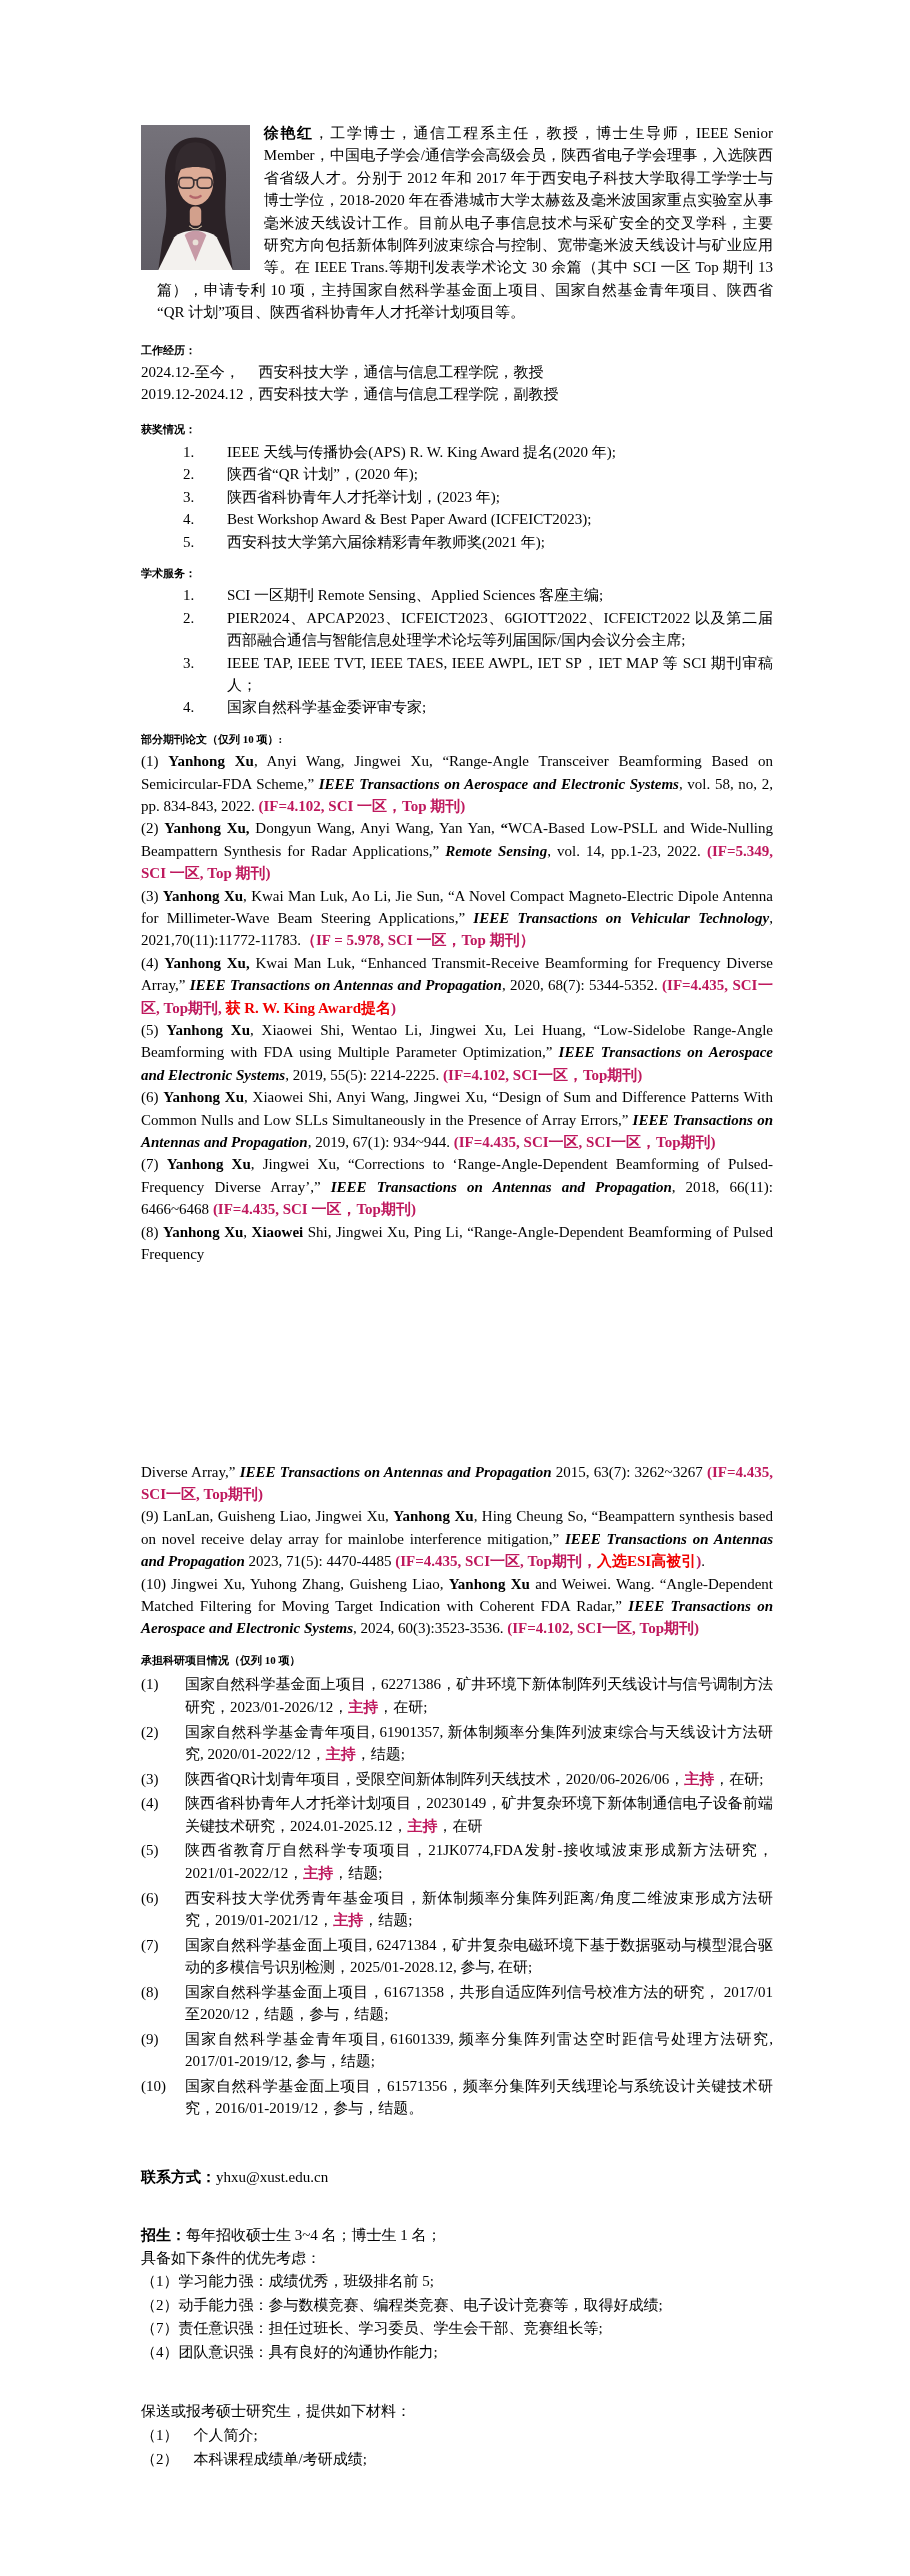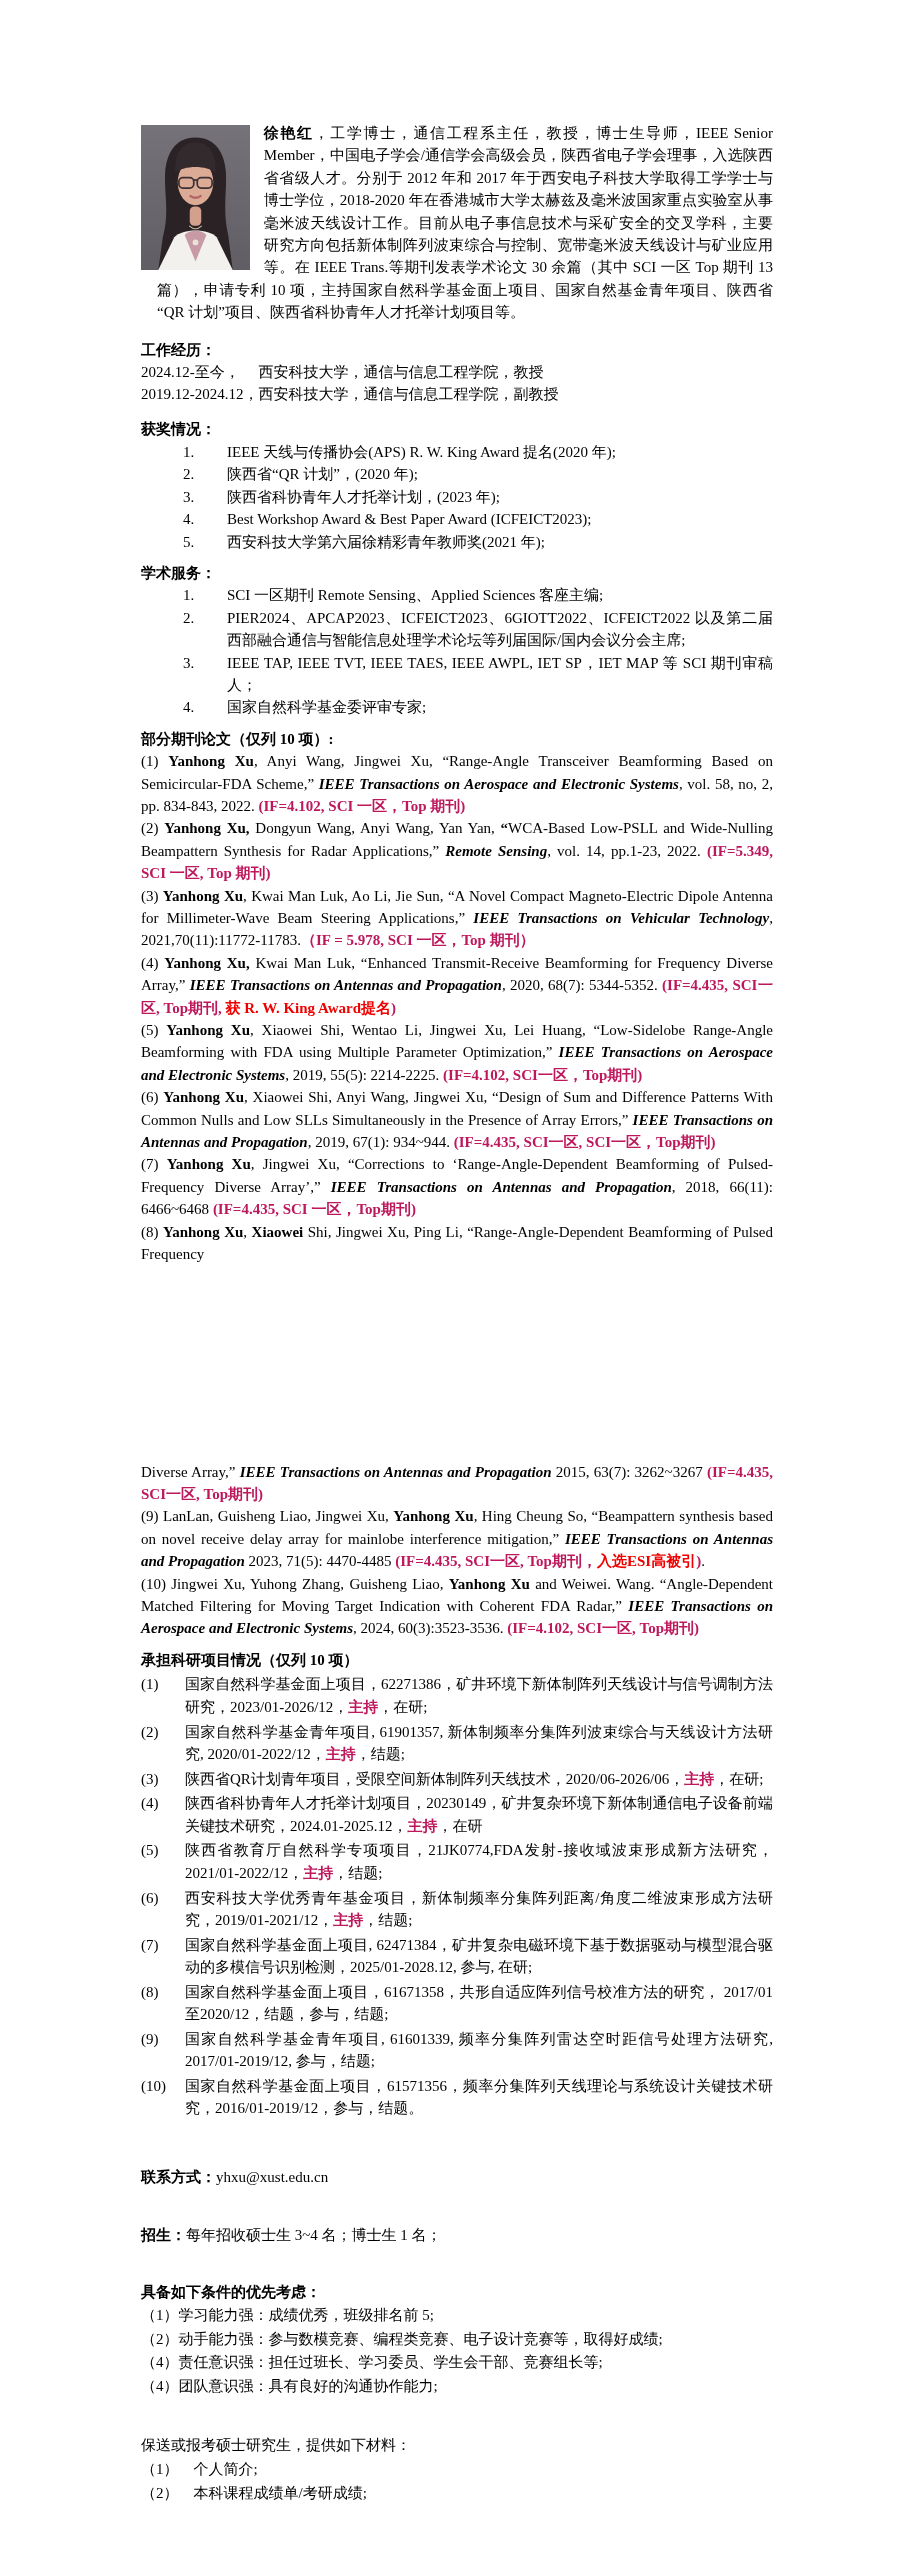--- a/index.html
+++ b/index.html
@@ -6,21 +6,21 @@
   body{width:910px;min-height:2576px;font-family:"Liberation Serif","DejaVu Serif",serif;color:#000;}
   .page{padding:122px 137px 69px 141px;font-size:15px;line-height:22.4px;}
 
   
   .intro{margin:0;}
   .photo{float:left;width:109px;height:145px;margin:3.4px 13.8px 3.4px 0;overflow:hidden;background:#6d6a70;}
   .photo svg{display:block;}
   .para{margin:0;text-align:justify;padding-left:16px;}
 
   
-  .sec-title{font-weight:bold;font-size:15px;margin:0;}
+  .sec-title{font-weight:bold;font-size:11px;margin:0;}
   .mt-a{margin-top:15px;}
   .mt-b{margin-top:12.6px;}
   .mt-c{margin-top:9px;}
 
   
   .line{margin:0;}
   .criteria .line{margin-top:1.1px;}
   .materials .line{margin-top:1.7px;text-indent:0;}
 
   
@@ -39,21 +39,21 @@
 
   
   .seg-b{font-weight:bold;}
   .seg-bi{font-weight:bold;font-style:italic;}
   .seg-blue{color:#be185d;font-weight:bold;}
   .seg-red{color:#f00000;font-weight:bold;}
 
   
   .contact-line{margin-top:46px;}
   .admission-line{margin-top:36px;}
-  .criteria-title{margin-top:34px;font-weight:bold;}
+  .criteria-title{}
   .materials-title{margin-top:37px;}
   .label-b{font-weight:bold;}
 </style>
 </head>
 <body>
 
 <div class="page">
 
   <section class="intro">
     <div class="photo">
@@ -192,21 +192,21 @@
     </div>
 
   <p class="line contact-line"><span class="label-b">联系方式：</span><span>yhxu@xust.edu.cn</span></p>
 
   <p class="line admission-line"><span class="label-b">招生：</span><span>每年招收硕士生 3~4 名；博士生 1 名；</span></p>
 
   <p class="line criteria-title">具备如下条件的优先考虑：</p>
   <div class="criteria">
       <div class="line">（1）学习能力强：成绩优秀，班级排名前 5;</div>
       <div class="line">（2）动手能力强：参与数模竞赛、编程类竞赛、电子设计竞赛等，取得好成绩;</div>
-      <div class="line">（4）责任意识强：担任过班长、学习委员、学生会干部、竞赛组长等;</div>
+      <div class="line">（7）责任意识强：担任过班长、学习委员、学生会干部、竞赛组长等;</div>
       <div class="line">（4）团队意识强：具有良好的沟通协作能力;</div>
     </div>
 
   <p class="line materials-title">保送或报考硕士研究生，提供如下材料：</p>
   <div class="materials">
       <div class="line">（1）　个人简介;</div>
       <div class="line">（2）　本科课程成绩单/考研成绩;</div>
     </div>
 
 </div>

